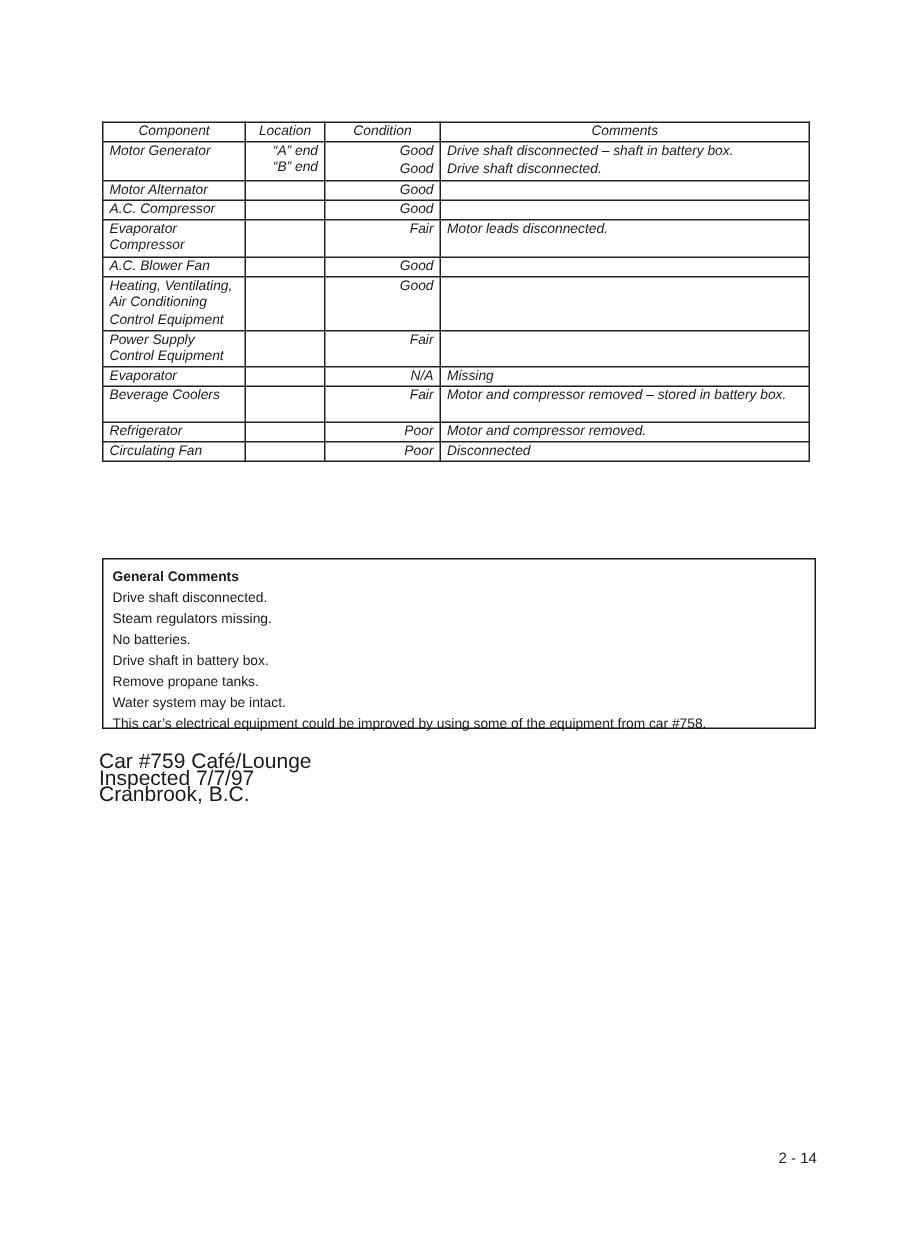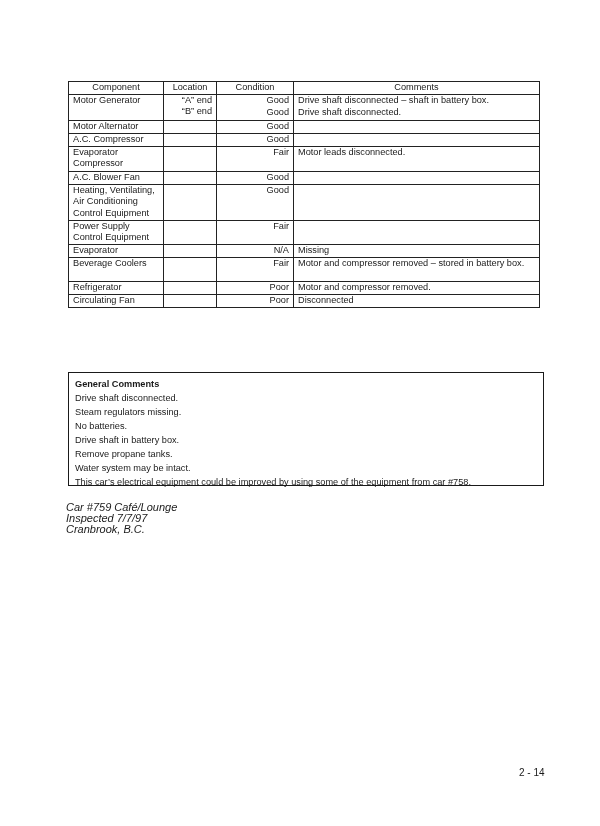--- a/index.html
+++ b/index.html
@@ -9,37 +9,37 @@
   }
   .page { position: absolute; left: 0; top: 0; width: 600px; height: 826px; }
   table.inspection {
     position: absolute; left: 68px; top: 81px; width: 472px;
     border-collapse: collapse; font-size: 9.2px; line-height: 11.4px;
     table-layout: fixed;
   }
   table.inspection th, table.inspection td {
     border: 1px solid #222; padding: 0 4px; vertical-align: top;
   }
-  table.inspection { border: 1.4px solid #1a1a1a; }
+  table.inspection { border: 1.4px solid #1a1a1a; font-style: italic; }
   table.inspection th { font-weight: normal; text-align: center; height: 12px; padding-top: 0; }
   .c-comp { width: 95px; }
   .c-loc { width: 53px; }
   .c-cond { width: 77px; }
   .c-comm { width: auto; }
   td.center { text-align: right; }
   td .line { display: block; }
   td .gap { padding-top: 1px; }
   .gc-box {
     position: absolute; left: 68px; top: 372px; width: 464px; height: 108px;
     border: 1.4px solid #1a1a1a; padding: 4px 4px 0 6px;
     font-size: 9.2px; line-height: 14px;
   }
   .gc-title { font-weight: bold; }
   .footer-info {
-    position: absolute; left: 66px; top: 502px; font-size: 11px; line-height: 11.2px; font-style: italic;
+    position: absolute; left: 66px; top: 502px; font-size: 14px; line-height: 11.2px;
   }
   .page-number {
     position: absolute; left: 519px; top: 767px; font-size: 10px;
   }
 </style>
 </head>
 <body>
 
 <div class="page">
 

